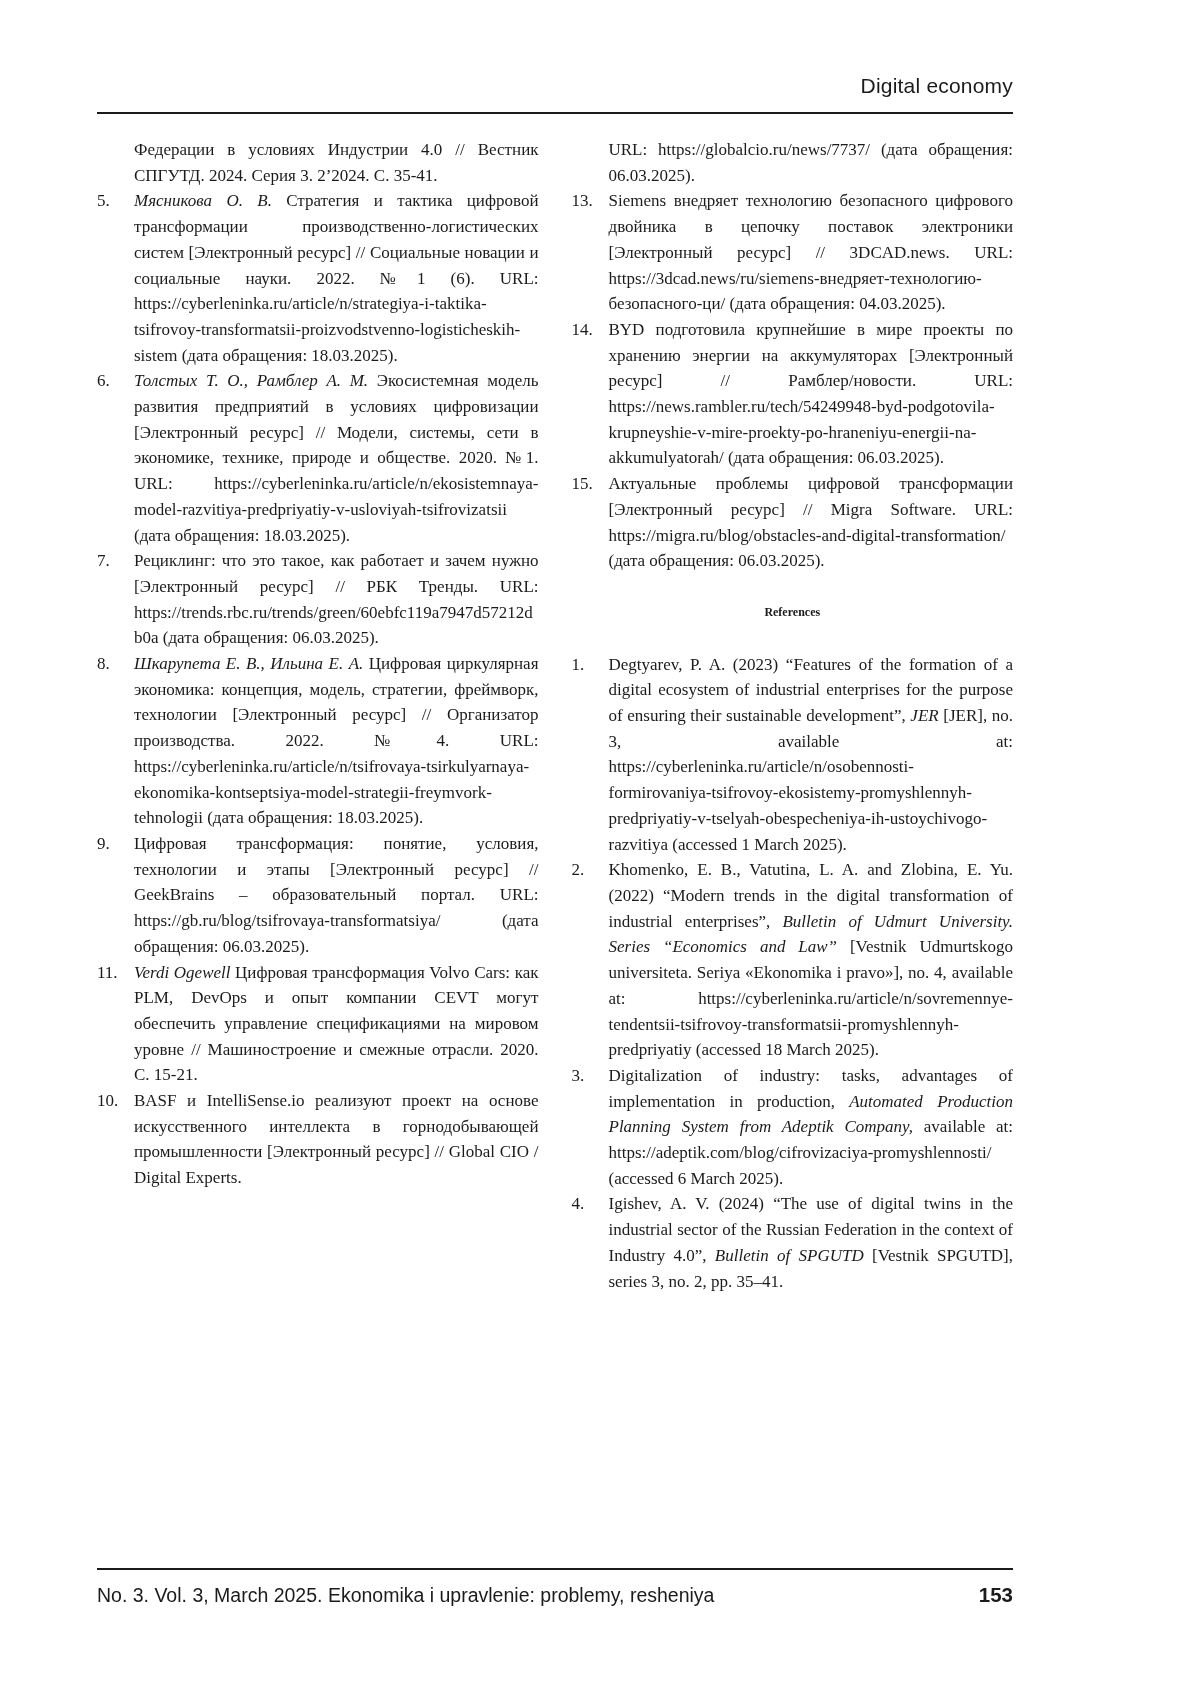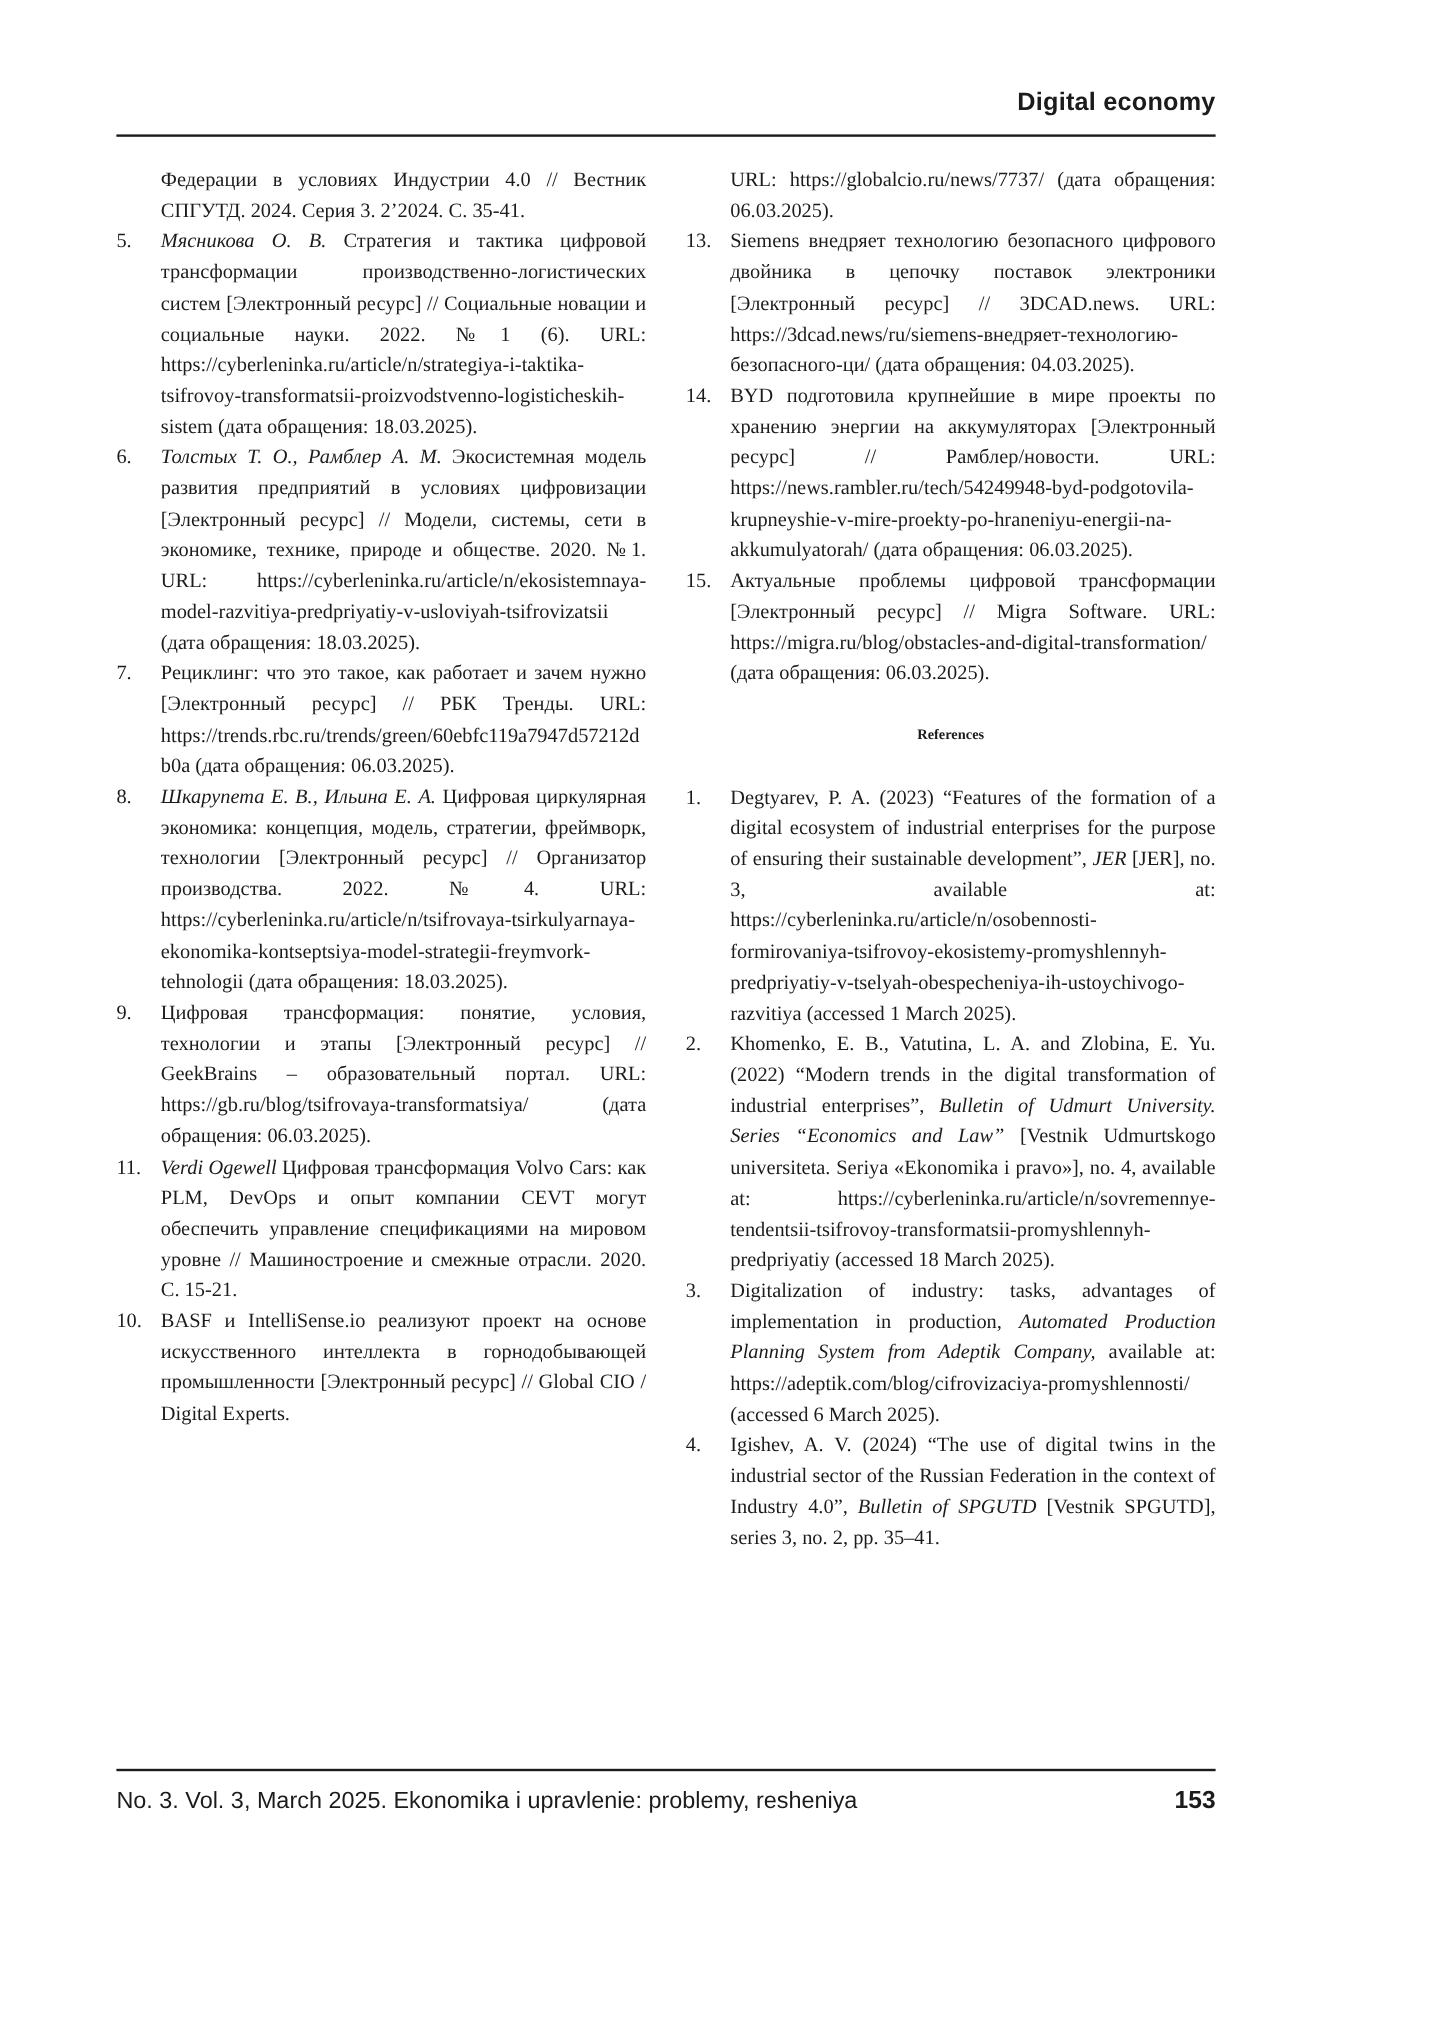--- a/index.html
+++ b/index.html
@@ -8,21 +8,21 @@
     font-family: "Liberation Serif", serif;
     color: #1b1b1b;
     -webkit-font-smoothing: antialiased;
   }
   .page { position: absolute; inset: 0; overflow: hidden; }
 
   .running-head {
     position: absolute; top: 74px; left: 97px; width: 916px;
     text-align: right;
     font-family: "Liberation Sans", sans-serif;
-    font-weight: 700; font-size: 21px; letter-spacing: 0.2px;
+    font-weight: 400; font-size: 21px; letter-spacing: 0.2px;
   }
   .head-rule {
     position: absolute; top: 112px; left: 97px; width: 916px;
     border-top: 2px solid #1b1b1b;
   }
 
   .columns {
     position: absolute; top: 137px; left: 97px; width: 916px;
     display: flex; gap: 33px;
   }
@@ -36,21 +36,21 @@
     overflow-wrap: anywhere;
   }
   .continuation { padding-left: 37px; }
 
   .ref-heading {
     text-align: center; font-weight: 700;
     margin: 26px 0 26px 0; font-size: 12px;
   }
 
   .footer {
-    position: absolute; top: 1474px; left: 97px; width: 916px;
+    position: absolute; top: 1568px; left: 97px; width: 916px;
     font-family: "Liberation Sans", sans-serif; font-size: 19.5px;
   }
   .foot-rule { border-top: 2px solid #1b1b1b; }
   .foot-row { display: flex; justify-content: space-between; align-items: baseline; margin-top: 13px; }
   .pagenum { font-weight: 700; font-size: 20.5px; }
 </style>
 </head>
 <body>
 
 <div class="page">

